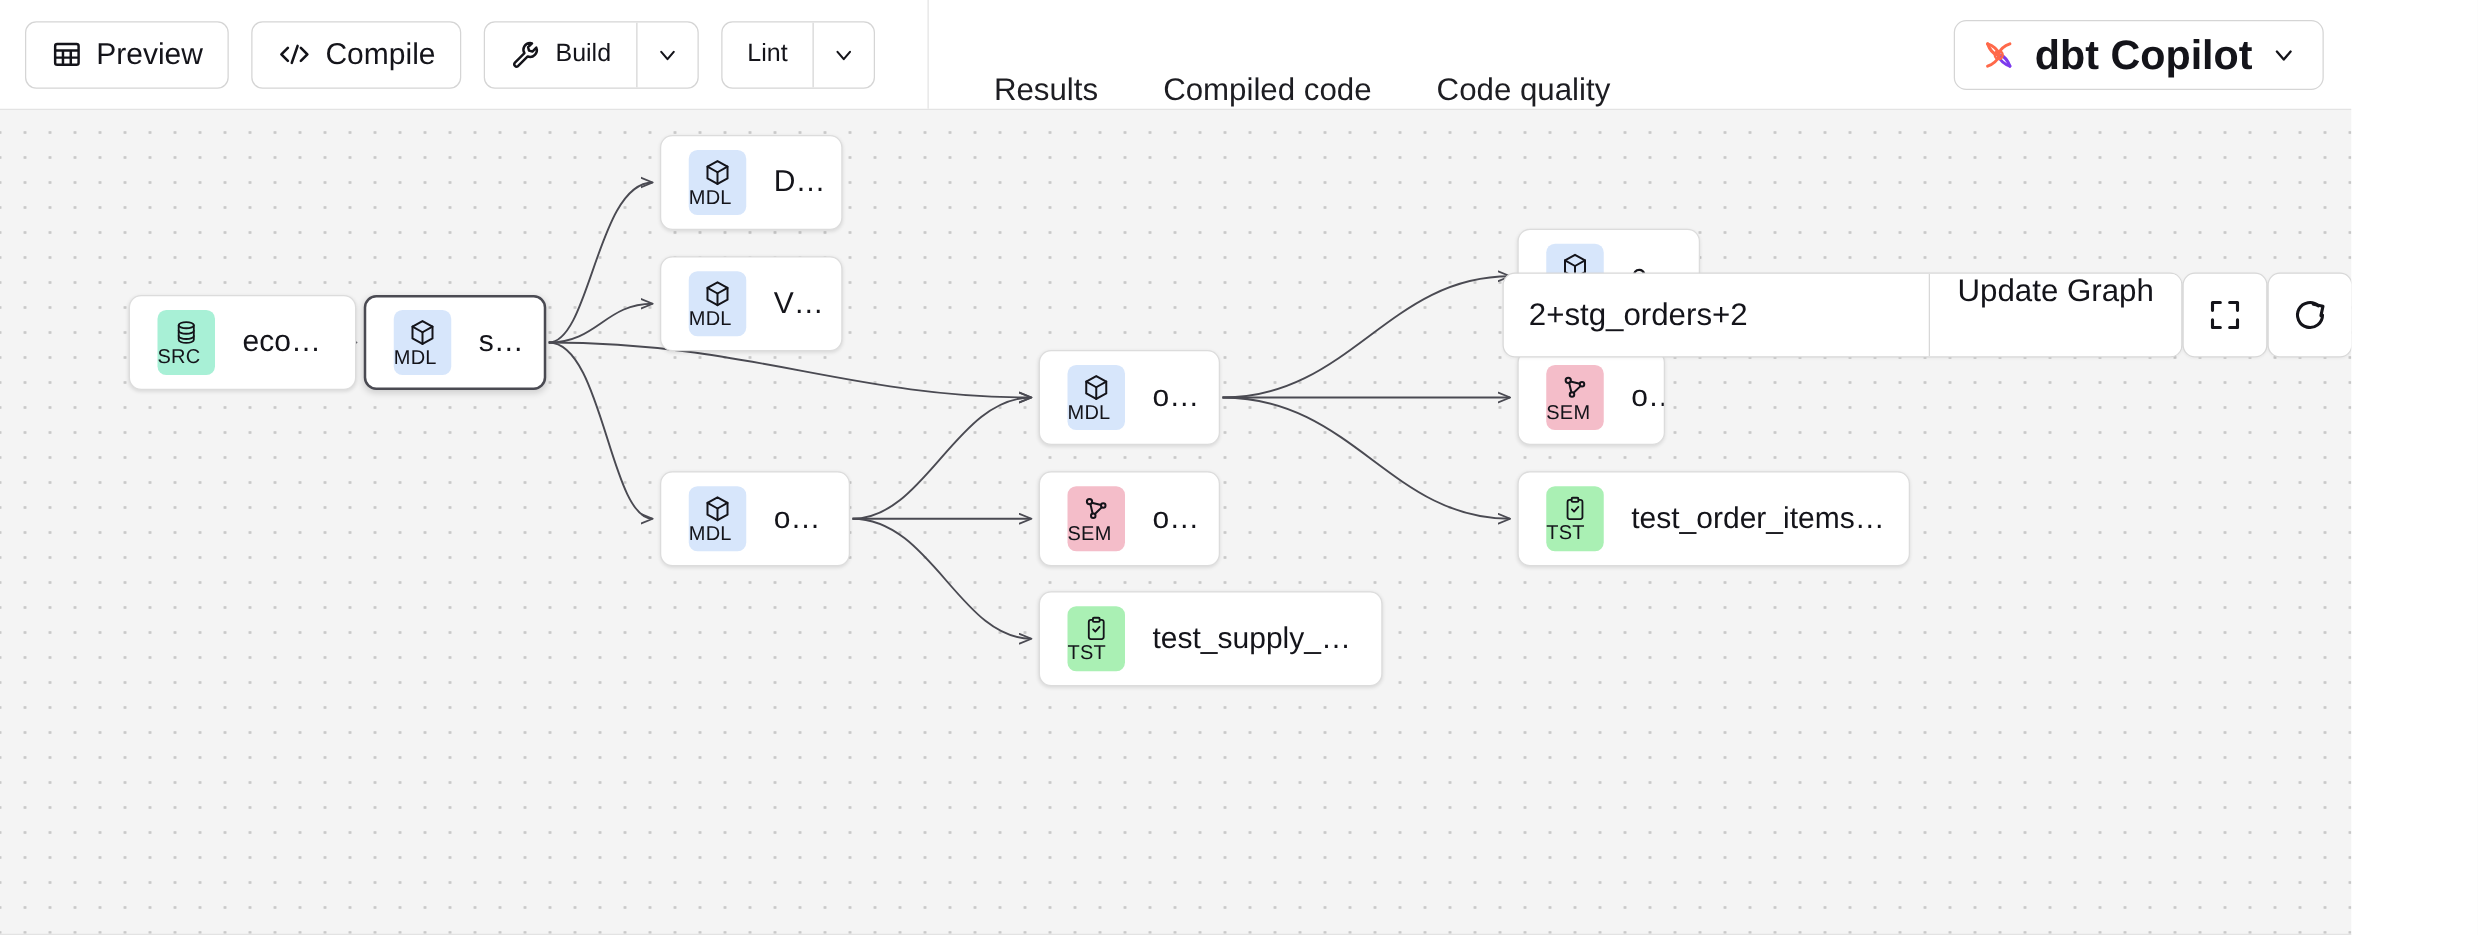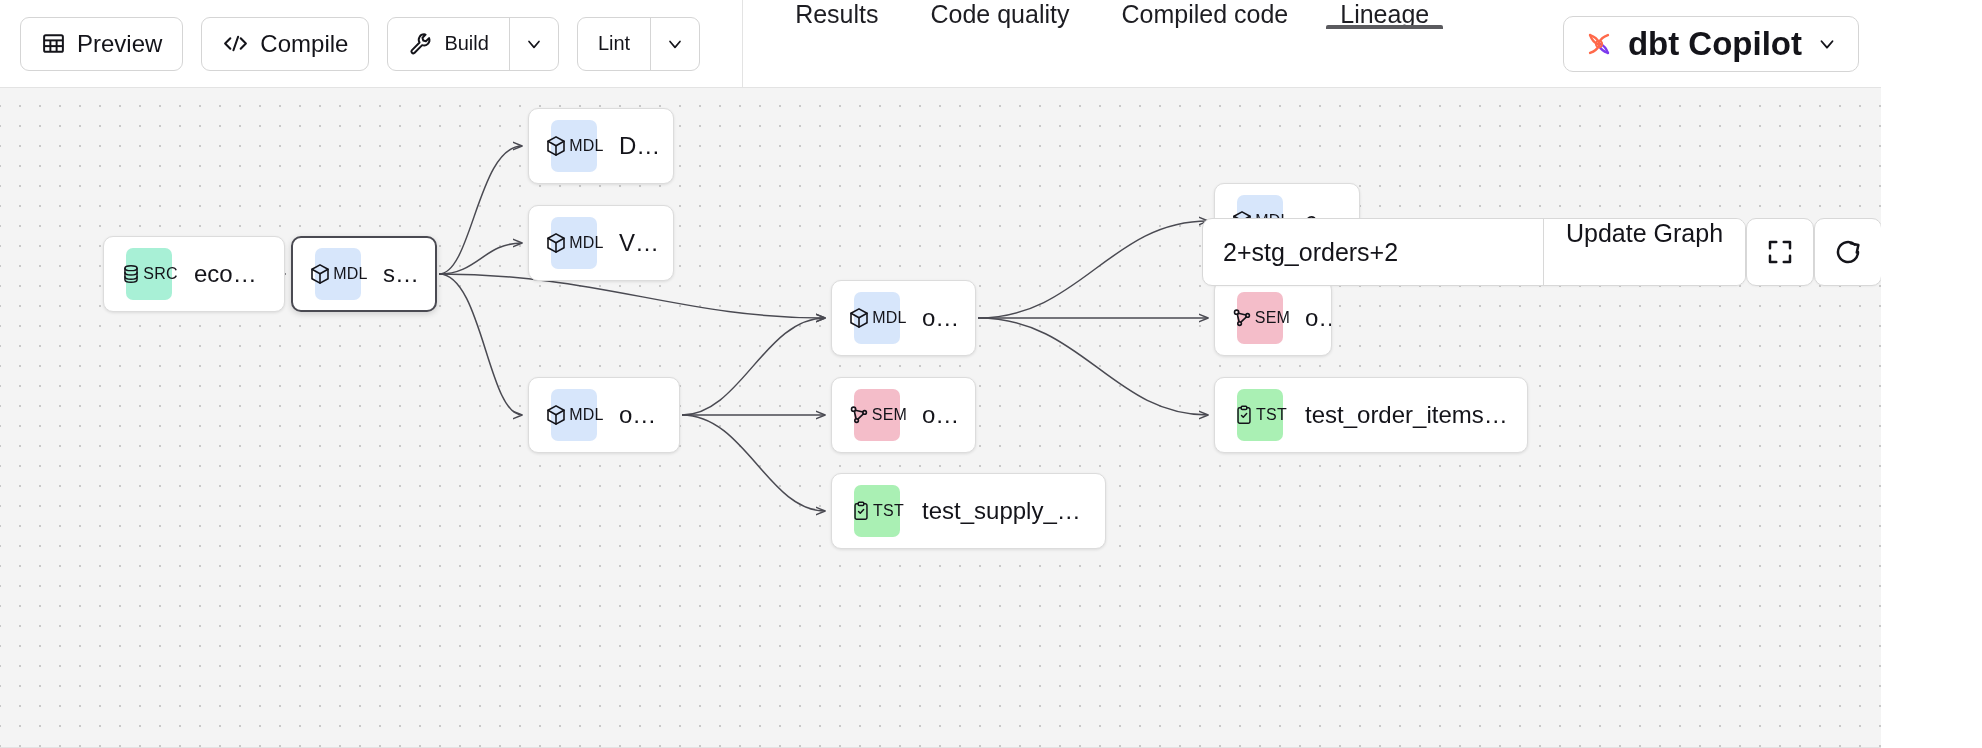--- a/index.html
+++ b/index.html
@@ -93,21 +93,21 @@
     width: 48px;
     border-left: 1px solid #d5d5d5;
     cursor: pointer;
   }
 
   .icn { display: inline-flex; align-items: center; justify-content: center; }
 
   
   .tabs {
     display: flex;
-    align-items: flex-start;
+    align-items: flex-end;
     height: 100%;
     margin-left: 26px;
   }
   .tab {
     position: relative;
     display: flex;
     align-items: center;
     padding: 0 26px;
     font-size: 25px;
     color: #1d1d22;
@@ -246,22 +246,21 @@
   .node.selected {
     border: 2px solid #4a4a52;
     box-shadow: 0 2px 6px rgba(0,0,0,0.16);
   }
   .badge {
     width: 46px;
     height: 52px;
     flex: 0 0 46px;
     border-radius: 7px;
     display: flex;
-    flex-direction: row;
-    align-items: center;
+    flex-direction: column;
     justify-content: center;
     gap: 1px;
   }
   .badge .badge-label {
     font-size: 16px;
     line-height: 16px;
     color: #14141a;
     letter-spacing: 0.2px;
   }
   .badge.mdl { background: #d7e6fb; }
@@ -343,27 +342,24 @@
       </div>
 
       <div class="hdr-divider"></div>
     </div>
 
     <div class="tabs">
       <div class="tab">
         <span>Results</span>
       </div>
       <div class="tab">
+        <span>Compiled code</span>
+      </div>
+      <div class="tab">
         <span>Code quality</span>
-      </div>
-      <div class="tab">
-        <span>Compiled code</span>
-      </div>
-      <div class="tab active">
-        <span>Lineage</span>
       </div>
     </div>
 
     <div class="header-right">
       <div class="copilot-btn">
         <span class="icn">
           <svg width="30" height="30" viewBox="0 0 32 32" fill="none">
             <path d="M6.5 6.5 C12 8.5 14.5 11 16 14.5" stroke="#ff694a" stroke-width="2.6" stroke-linecap="round"></path>
             <path d="M6.5 6.5 C8.5 12 11 14.5 14.5 16" stroke="#ff694a" stroke-width="2.6" stroke-linecap="round"></path>
             <path d="M25.5 25.5 C20 23.5 17.5 21 16 17.5" stroke="#7c3aed" stroke-width="2.6" stroke-linecap="round"></path>

